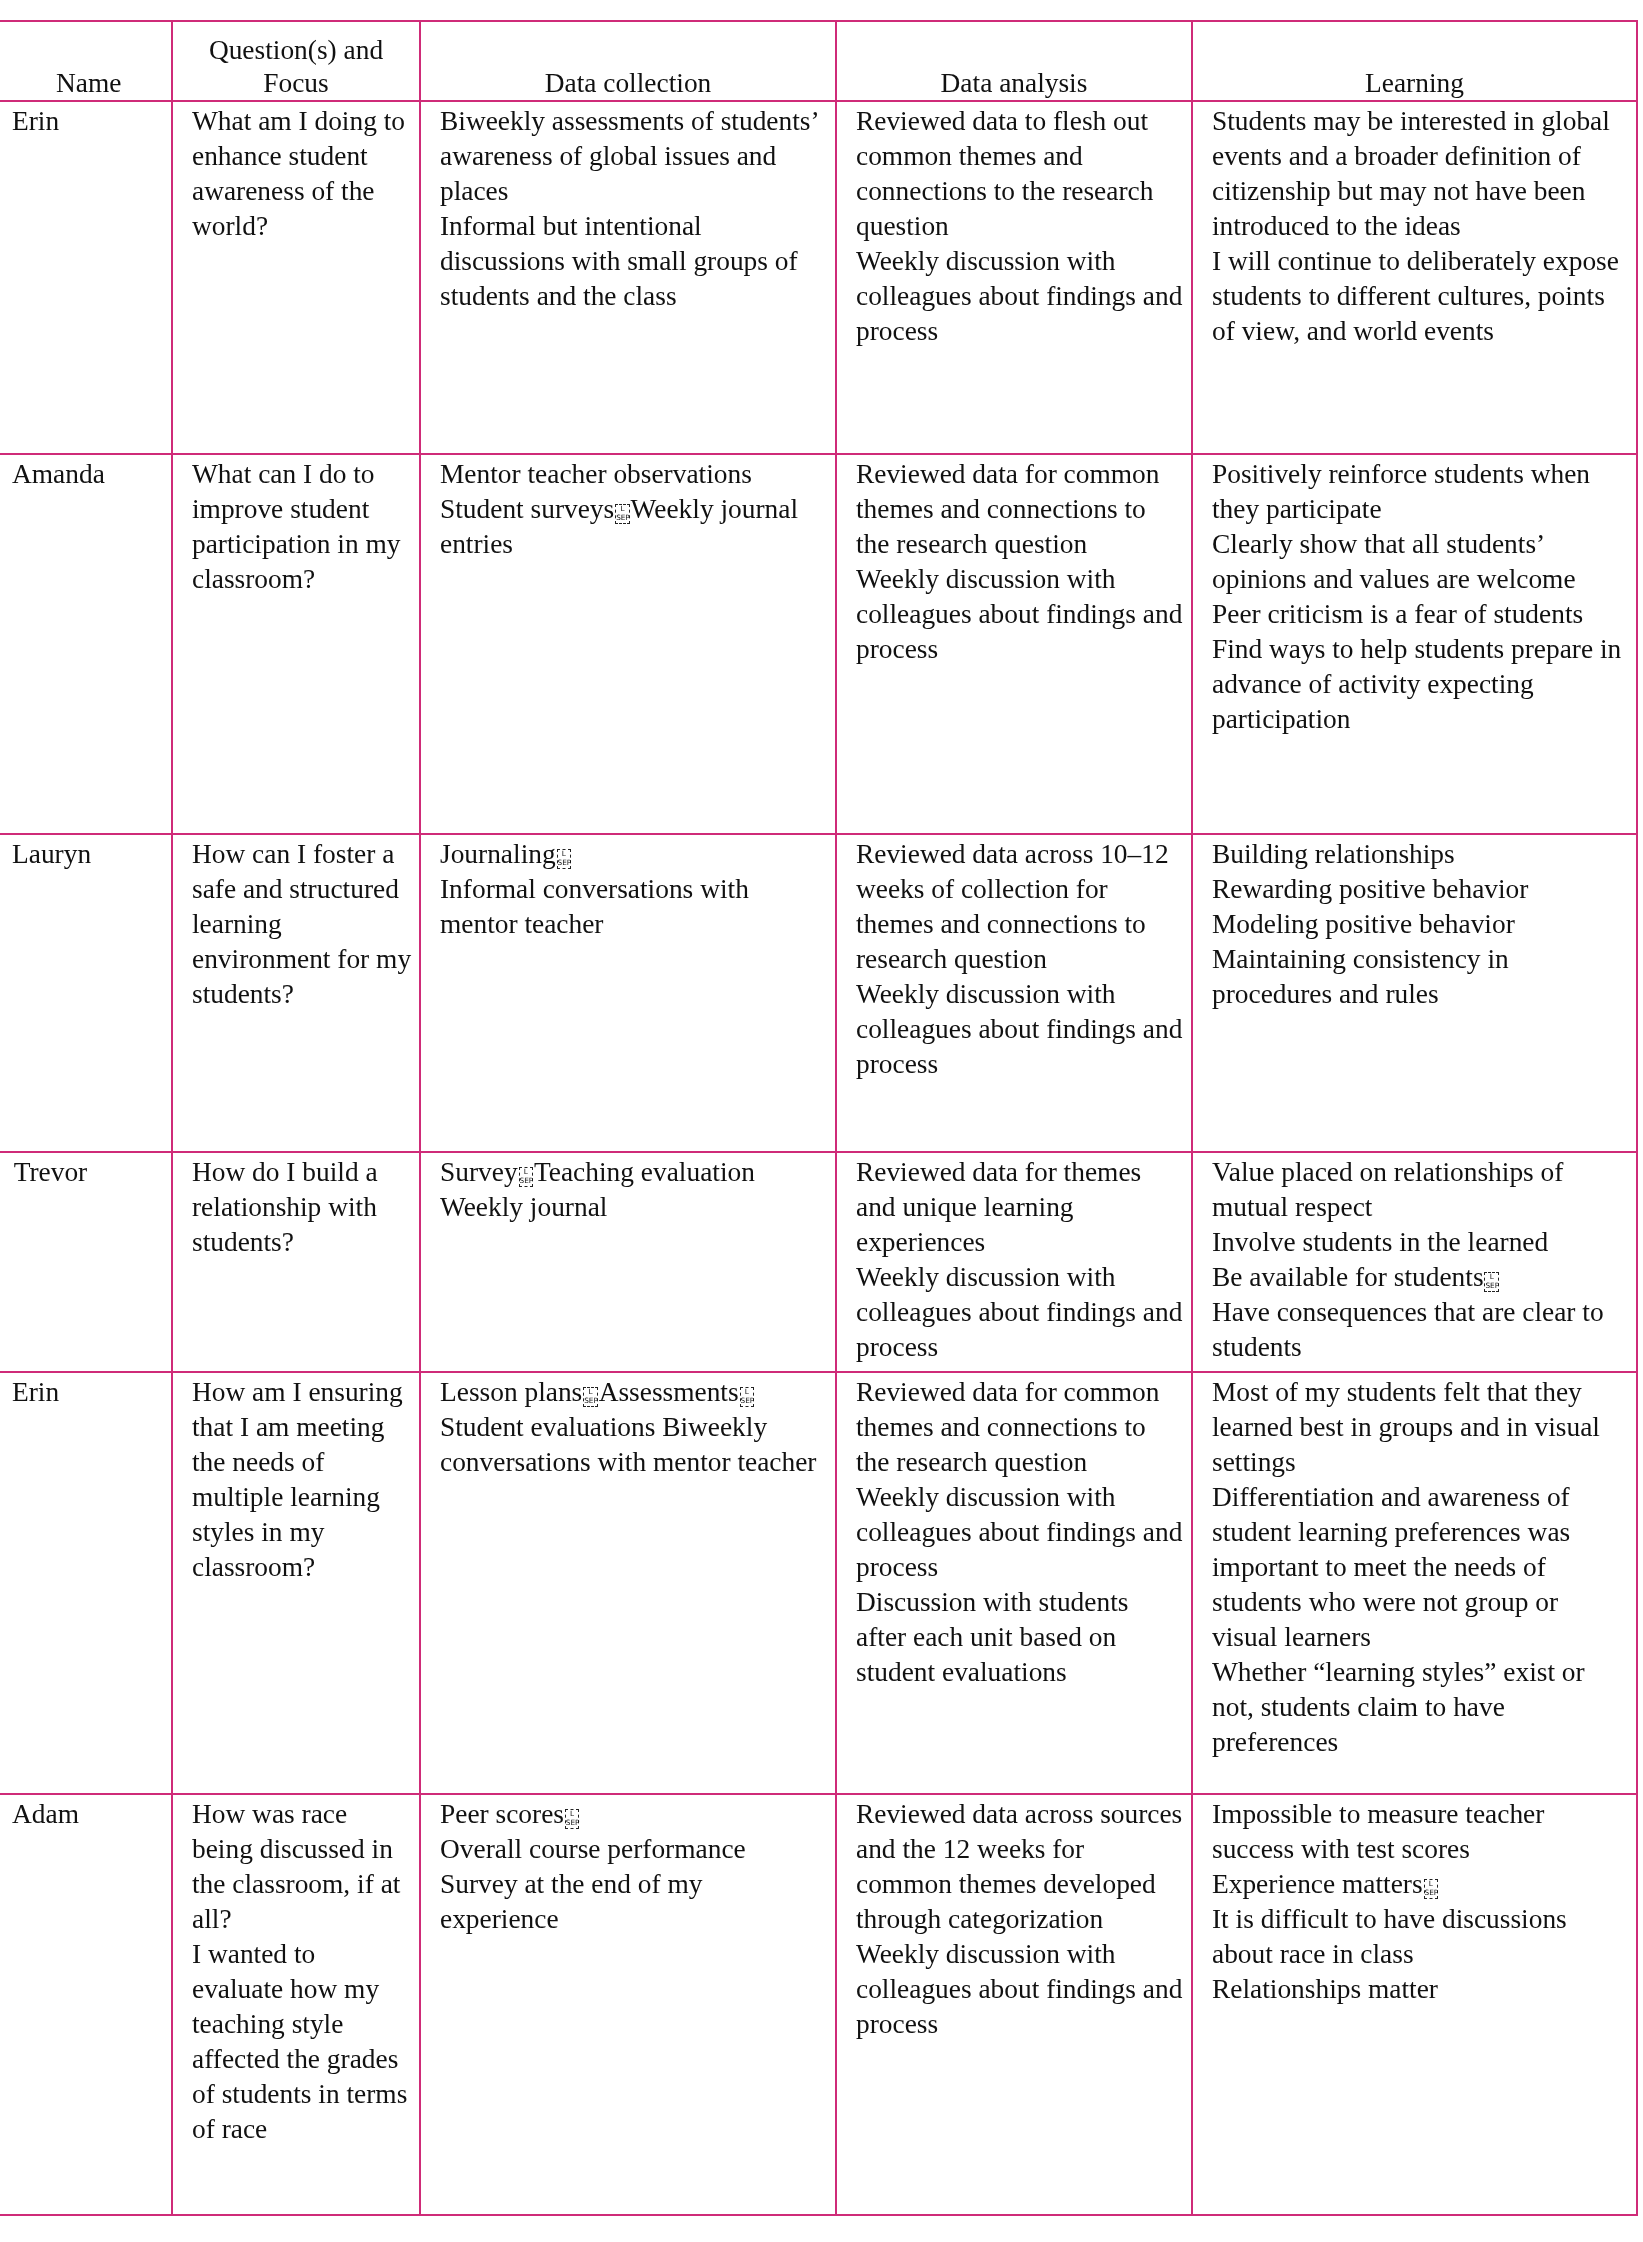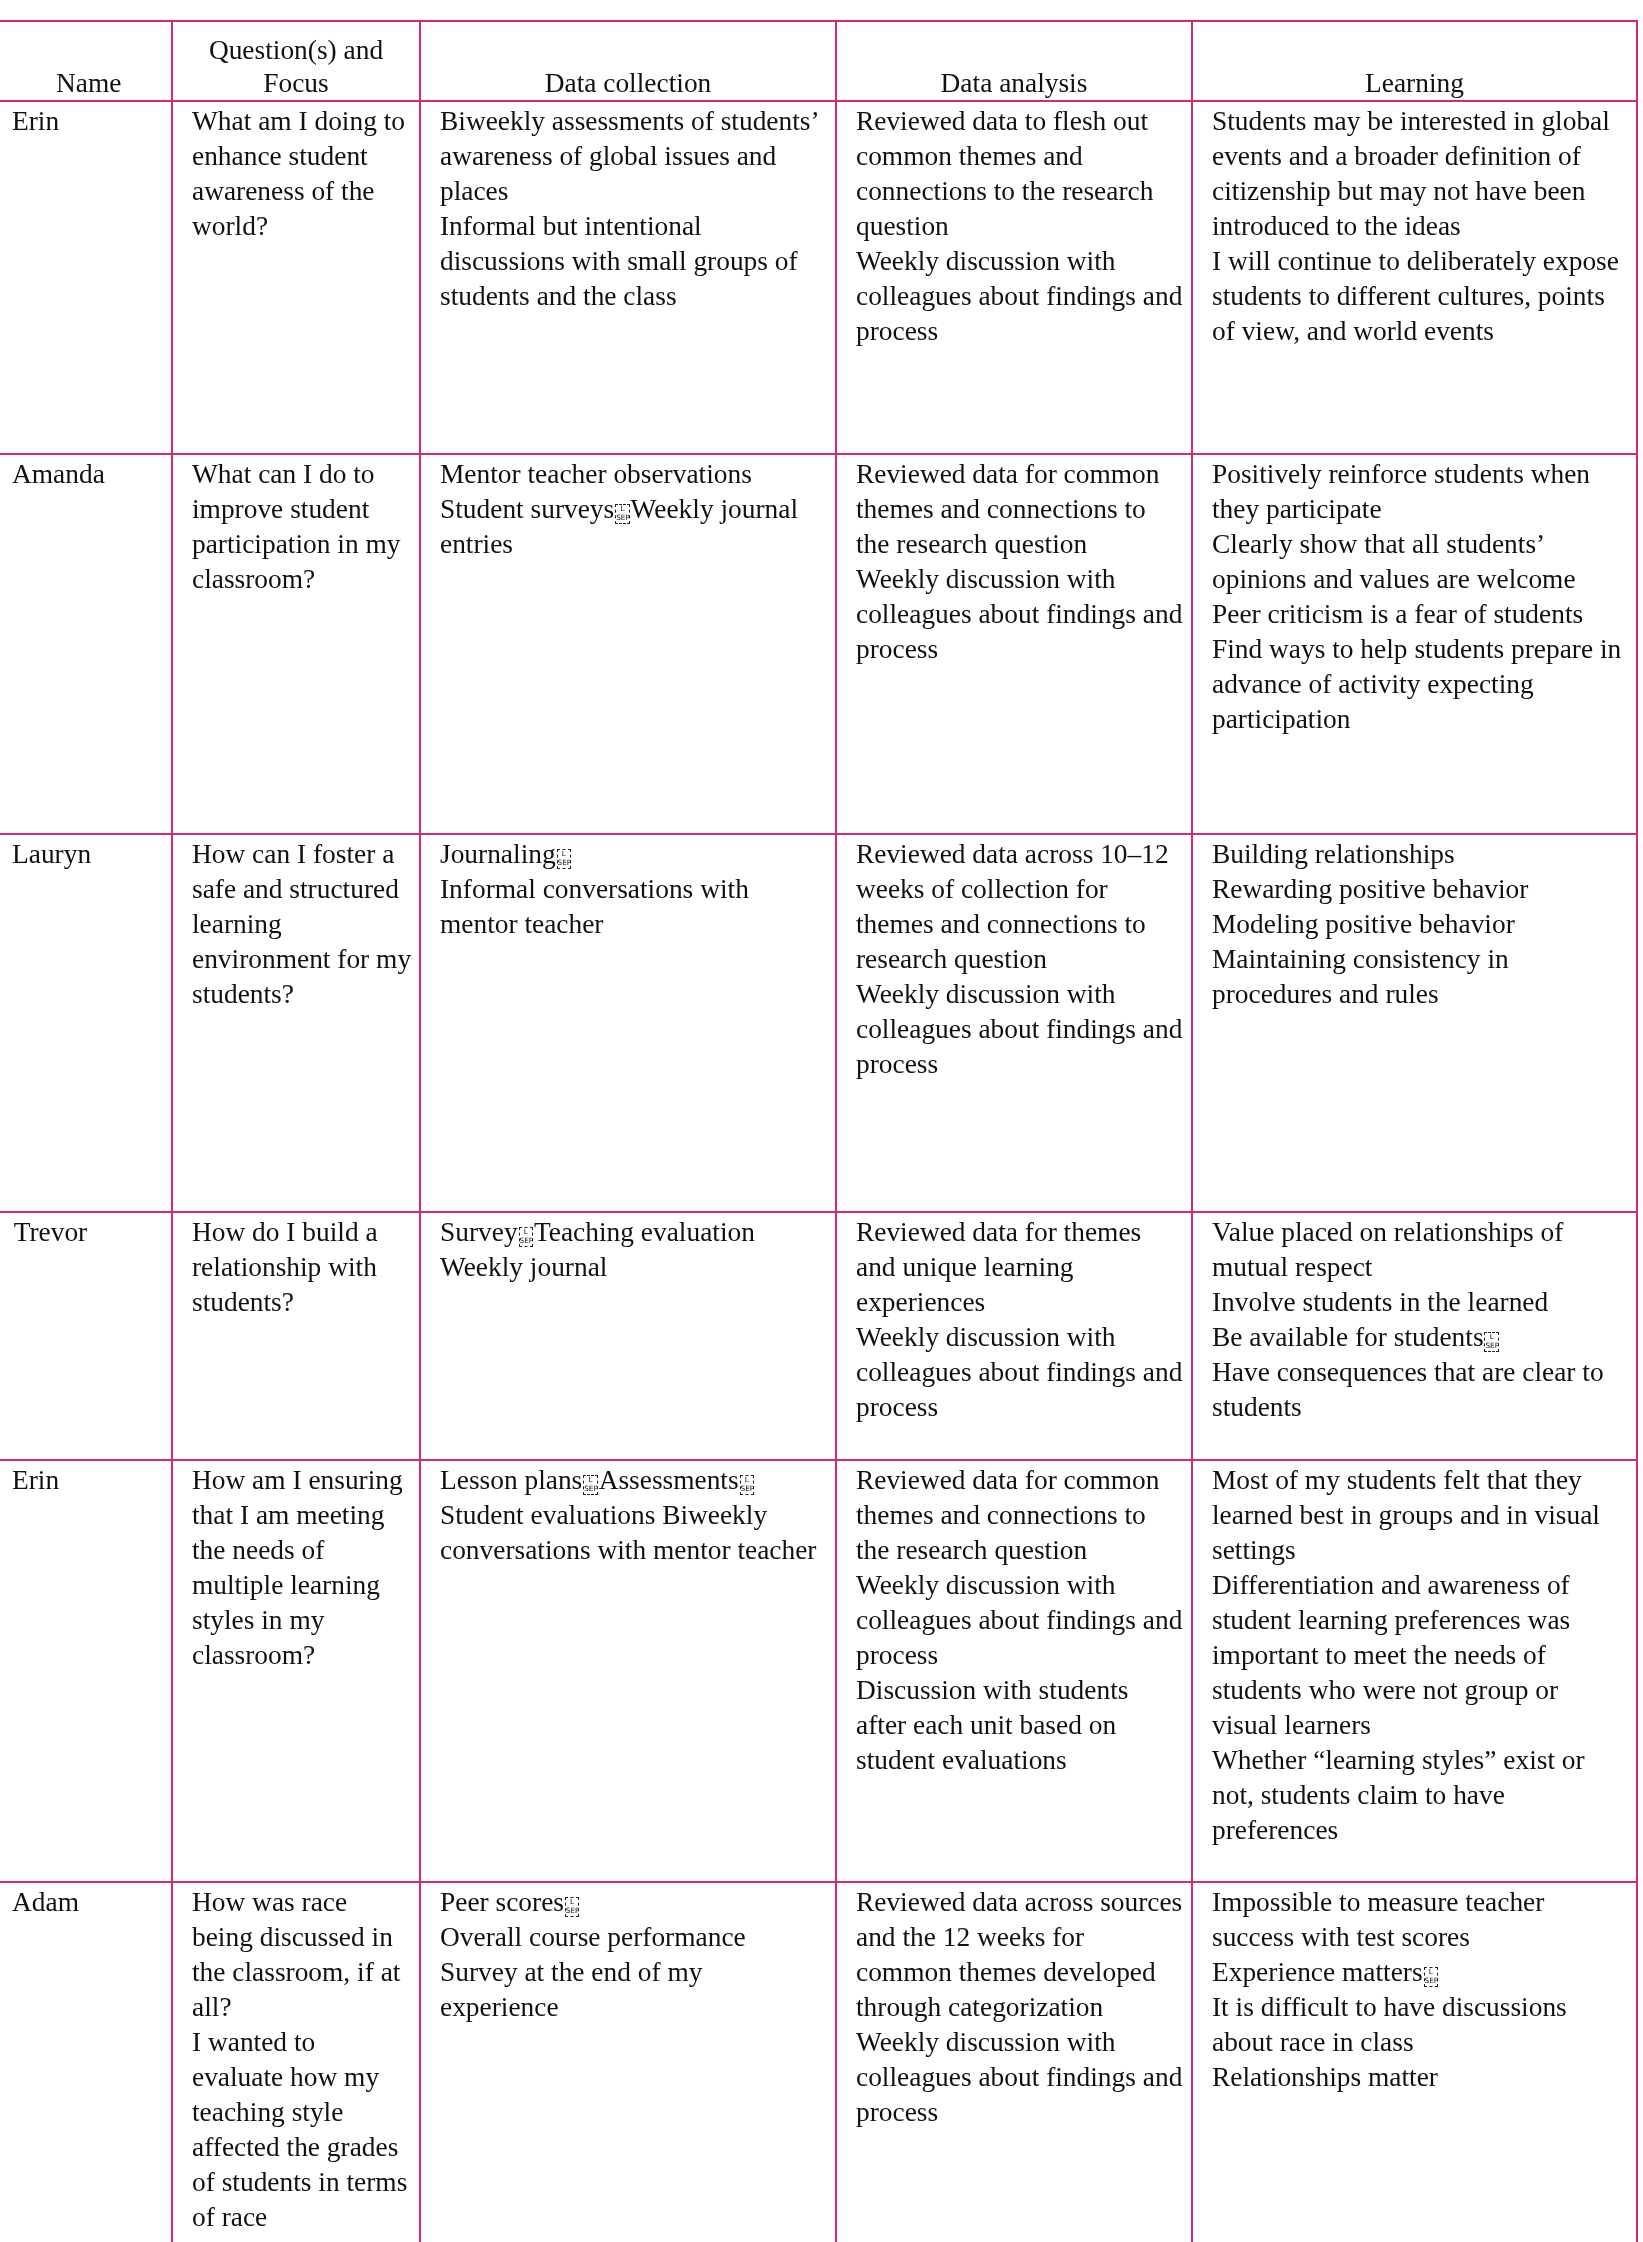--- a/index.html
+++ b/index.html
@@ -47,22 +47,22 @@
     vertical-align: bottom;
     text-align: center;
     height: 80px;
     padding: 0 5.5px 0 5.5px;
     line-height: 33px;
   }
   .doc-table thead th:first-child { padding-left: 12px; }
 
   .row-1 { height: 353px; }
   .row-2 { height: 380px; }
-  .row-3 { height: 378px; }
-  .row-4 { height: 248px; border-radius: 31px; }
+  .row-3 { height: 318px; }
+  .row-4 { height: 220px; border-radius: 31px; }
   .row-5 { height: 422px; }
   .row-6 { height: 421px; padding-left: 28px; }
 
   .cell-line { display: block; }
   .sep-glyph {
     display: inline-block;
     vertical-align: -1.8px;
     width: 14.6px;
     height: 20px;
     border: 0.9px dashed #222;

